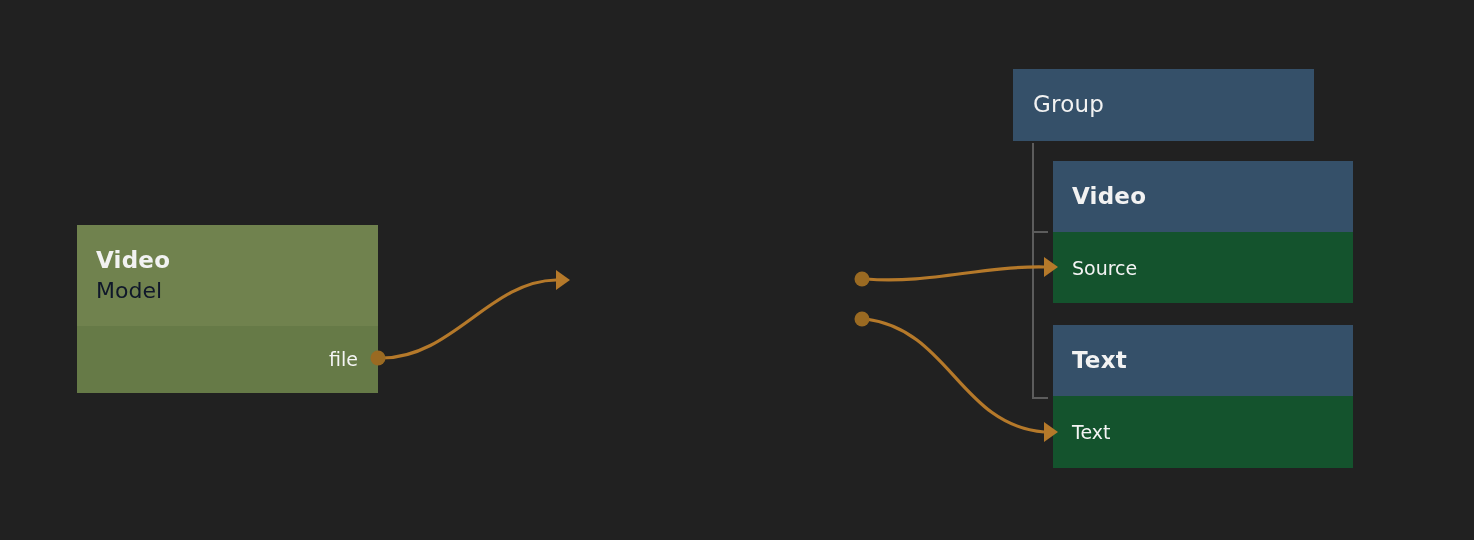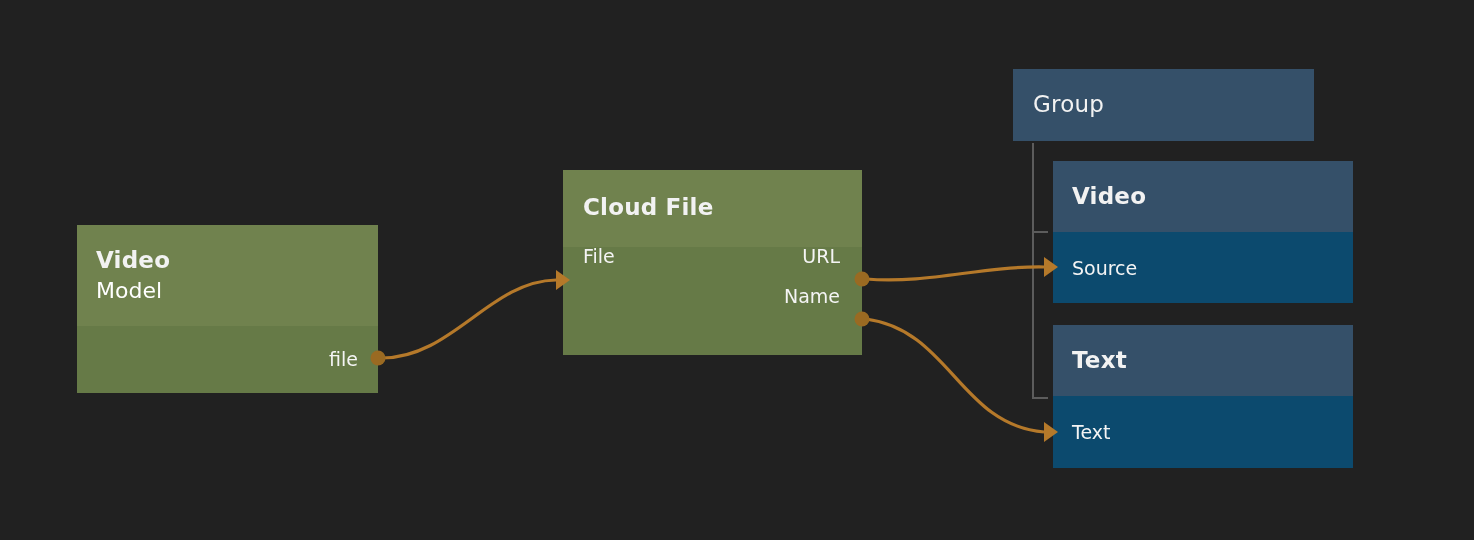--- a/index.html
+++ b/index.html
@@ -30,35 +30,35 @@
   }
   .node-body {
     position: relative;
     box-sizing: border-box;
   }
   
   .green .node-header { background: #70824e; }
   .green .node-body   { background: #667a47; }
   
   .blue .node-header { background: #355069; }
-  .blue .node-body   { background: #0c4a6e; }
+  .blue .node-body   { background: #14532d; }
   .blue.flat         { background: #355069; padding-left: 20px; }
 
   .title {
     position: absolute;
     color: #f2f2f2;
     font-size: 23px;
     font-weight: 700;
     letter-spacing: 0.2px;
     white-space: nowrap;
   }
   .title.plain { font-weight: 400; }
   .subtitle {
     position: absolute;
-    color: #ffffff;
+    color: #0f172a;
     font-size: 22px;
     font-weight: 400;
     white-space: nowrap;
   }
   .port-label {
     position: absolute;
     color: #f4f4f4;
     font-size: 19px;
     font-weight: 400;
     white-space: nowrap;
@@ -98,30 +98,20 @@
   <div class="node green" style="left:77px; top:225px; width:301px; height:168px;">
     <div class="node-header" style="height:101px;">
       <span class="title" style="left:19px; top:22px;">Video</span>
       <span class="subtitle" style="left:19px; top:53px;">Model</span>
     </div>
     <div class="node-body" style="height:67px;">
       <span class="port-label right" style="right:20px; top:22px;">file</span>
     </div>
   </div>
 
-  <div class="node green" style="left:563px; top:170px; width:299px; height:185px;">
-    <div class="node-header" style="height:77px;">
-      <span class="title" style="left:20px; top:24px;">Cloud File</span>
-    </div>
-    <div class="node-body" style="height:108px;">
-      <span class="port-label" style="left:20px; top:-2px;">File</span>
-      <span class="port-label right" style="right:22px; top:-2px;">URL</span>
-      <span class="port-label right" style="right:22px; top:38px;">Name</span>
-    </div>
-  </div>
 
   <div class="node blue flat" style="left:1013px; top:69px; width:301px; height:72px;">
     <span class="title plain" style="left:20px; top:22px;">Group</span>
   </div>
 
   <div class="node blue" style="left:1053px; top:161px; width:300px; height:142px;">
     <div class="node-header" style="height:71px;">
       <span class="title" style="left:19px; top:22px;">Video</span>
     </div>
     <div class="node-body" style="height:71px;">

